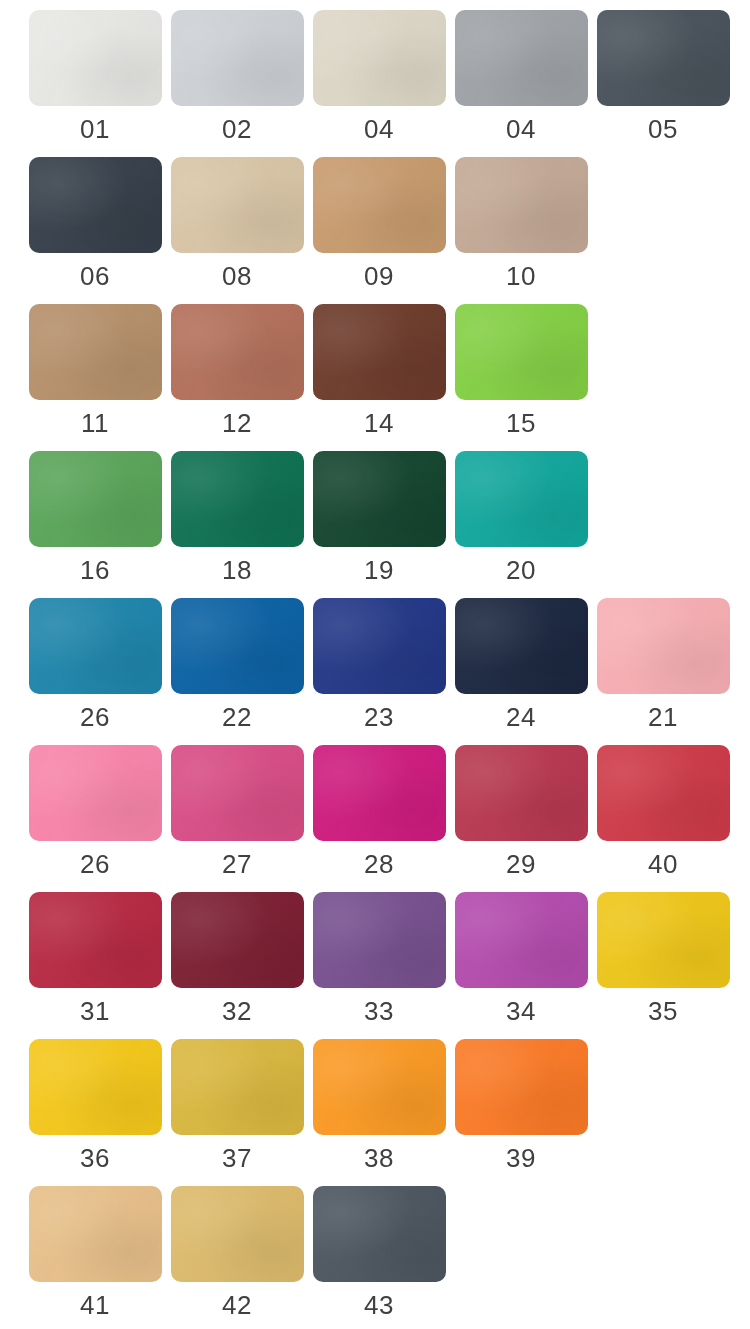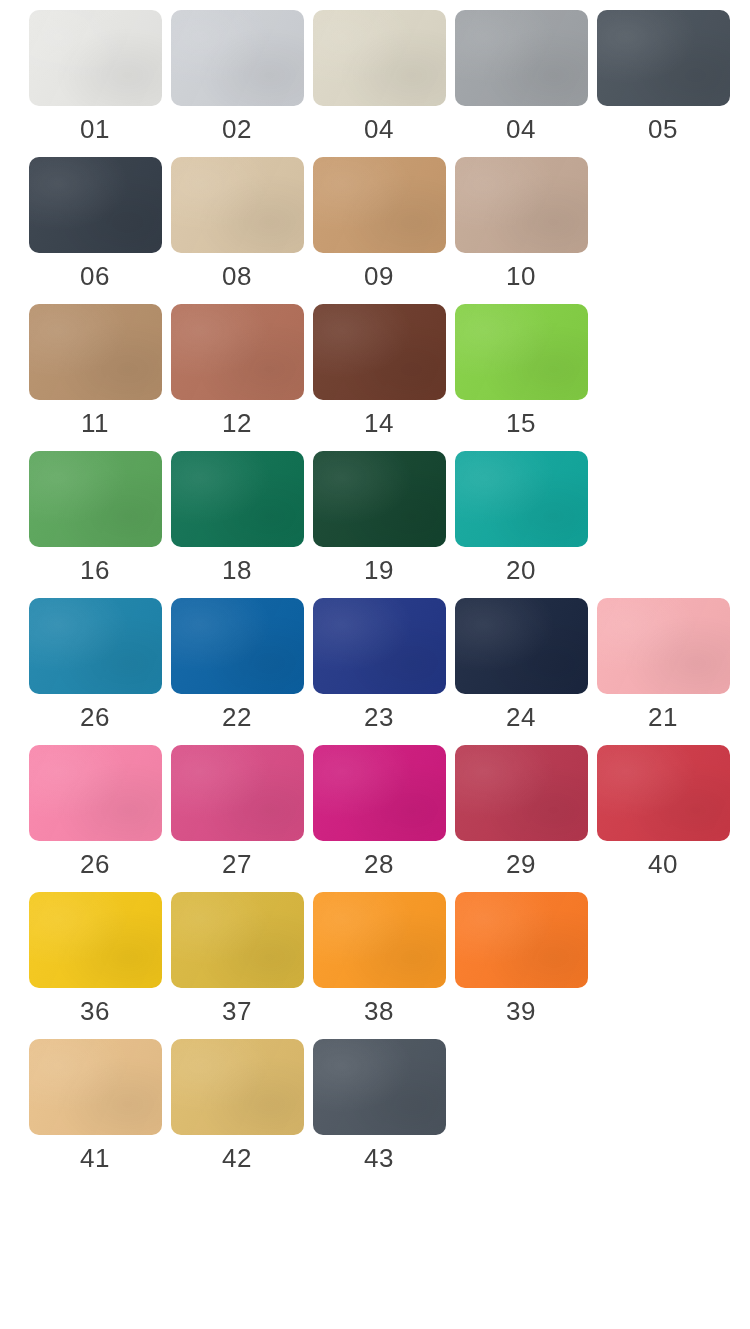--- a/index.html
+++ b/index.html
@@ -190,20 +190,42 @@
         <div class="swatch-chip" style="background-color: rgb(184, 56, 80);"></div>
         <div class="swatch-label">29</div>
       </div>
       <div class="swatch-cell">
         <div class="swatch-chip" style="background-color: rgb(207, 58, 72);"></div>
         <div class="swatch-label">40</div>
       </div>
     </div>
     <div class="swatch-row">
       <div class="swatch-cell">
+        <div class="swatch-chip" style="background-color: rgb(183, 41, 66);"></div>
+        <div class="swatch-label">31</div>
+      </div>
+      <div class="swatch-cell">
+        <div class="swatch-chip" style="background-color: rgb(125, 31, 51);"></div>
+        <div class="swatch-label">32</div>
+      </div>
+      <div class="swatch-cell">
+        <div class="swatch-chip" style="background-color: rgb(119, 80, 143);"></div>
+        <div class="swatch-label">33</div>
+      </div>
+      <div class="swatch-cell">
+        <div class="swatch-chip" style="background-color: rgb(180, 75, 174);"></div>
+        <div class="swatch-label">34</div>
+      </div>
+      <div class="swatch-cell">
+        <div class="swatch-chip" style="background-color: rgb(239, 199, 25);"></div>
+        <div class="swatch-label">35</div>
+      </div>
+    </div>
+    <div class="swatch-row">
+      <div class="swatch-cell">
         <div class="swatch-chip" style="background-color: rgb(245, 200, 26);"></div>
         <div class="swatch-label">36</div>
       </div>
       <div class="swatch-cell">
         <div class="swatch-chip" style="background-color: rgb(218, 184, 63);"></div>
         <div class="swatch-label">37</div>
       </div>
       <div class="swatch-cell">
         <div class="swatch-chip" style="background-color: rgb(251, 154, 36);"></div>
         <div class="swatch-label">38</div>

